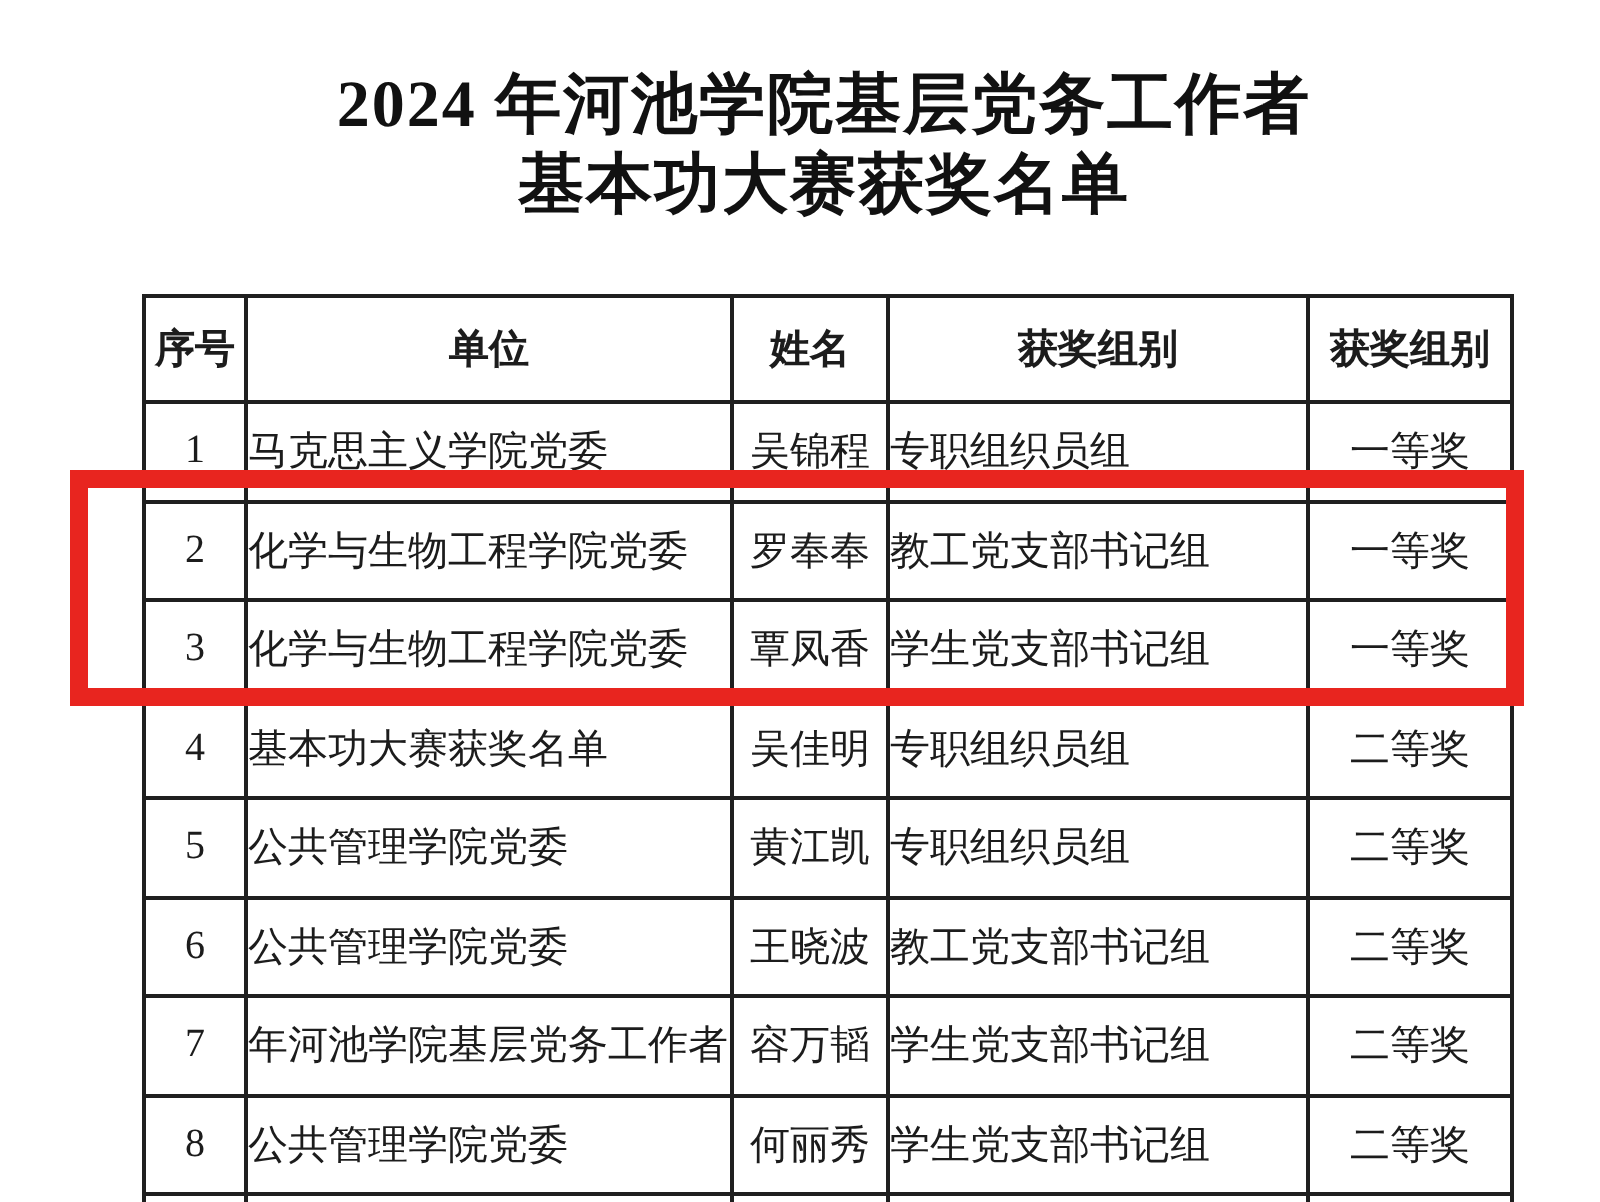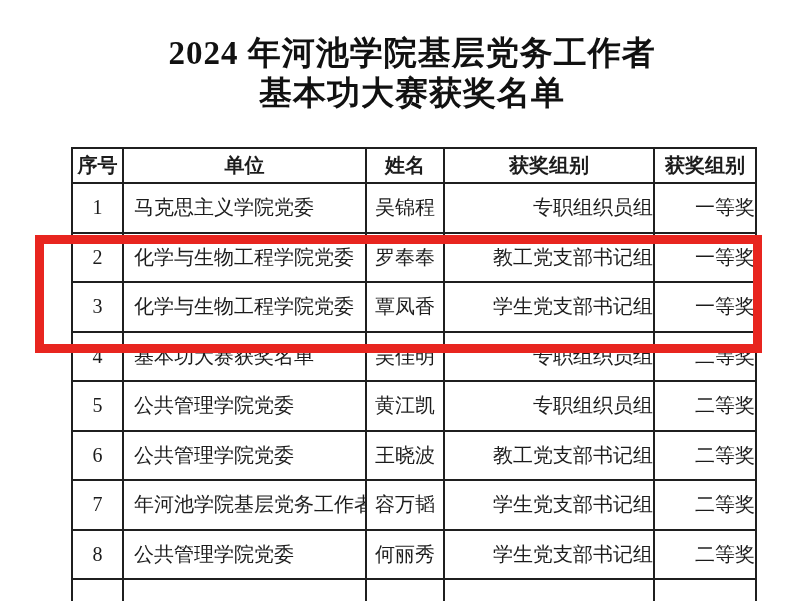--- a/index.html
+++ b/index.html
@@ -34,29 +34,29 @@
     table-layout: fixed;
     font-size: 20px;
     color: #1c1c1c;
   }
   table.awards th, table.awards td {
     border: 2px solid #1f1f1f;
     vertical-align: middle;
     overflow: hidden;
     white-space: nowrap;
   }
-  table.awards thead tr { height: 35px; }
+  table.awards thead tr { height: 53px; }
   table.awards tbody tr { height: 49.5px; }
   table.awards tbody tr.partial { height: 60px; }
   table.awards th { font-weight: bold; text-align: center; font-size: 20px; }
   td.c-no    { text-align: center; }
-  td.c-unit  { text-align: left; padding-left: 10px; }
+  td.c-unit  { text-align: left; }
   td.c-name  { text-align: center; margin-left: 29px; }
-  td.c-group { text-align: right; padding-left: 10px; }
-  td.c-award { text-align: right; }
+  td.c-group { text-align: left; }
+  td.c-award { text-align: center; }
   .highlight-box {
     position: absolute;
     left: 35px;
     top: 235px;
     width: 727px;
     height: 118px;
     border-style: solid;
     border-width: 9px;
     background: transparent;
     pointer-events: none;

